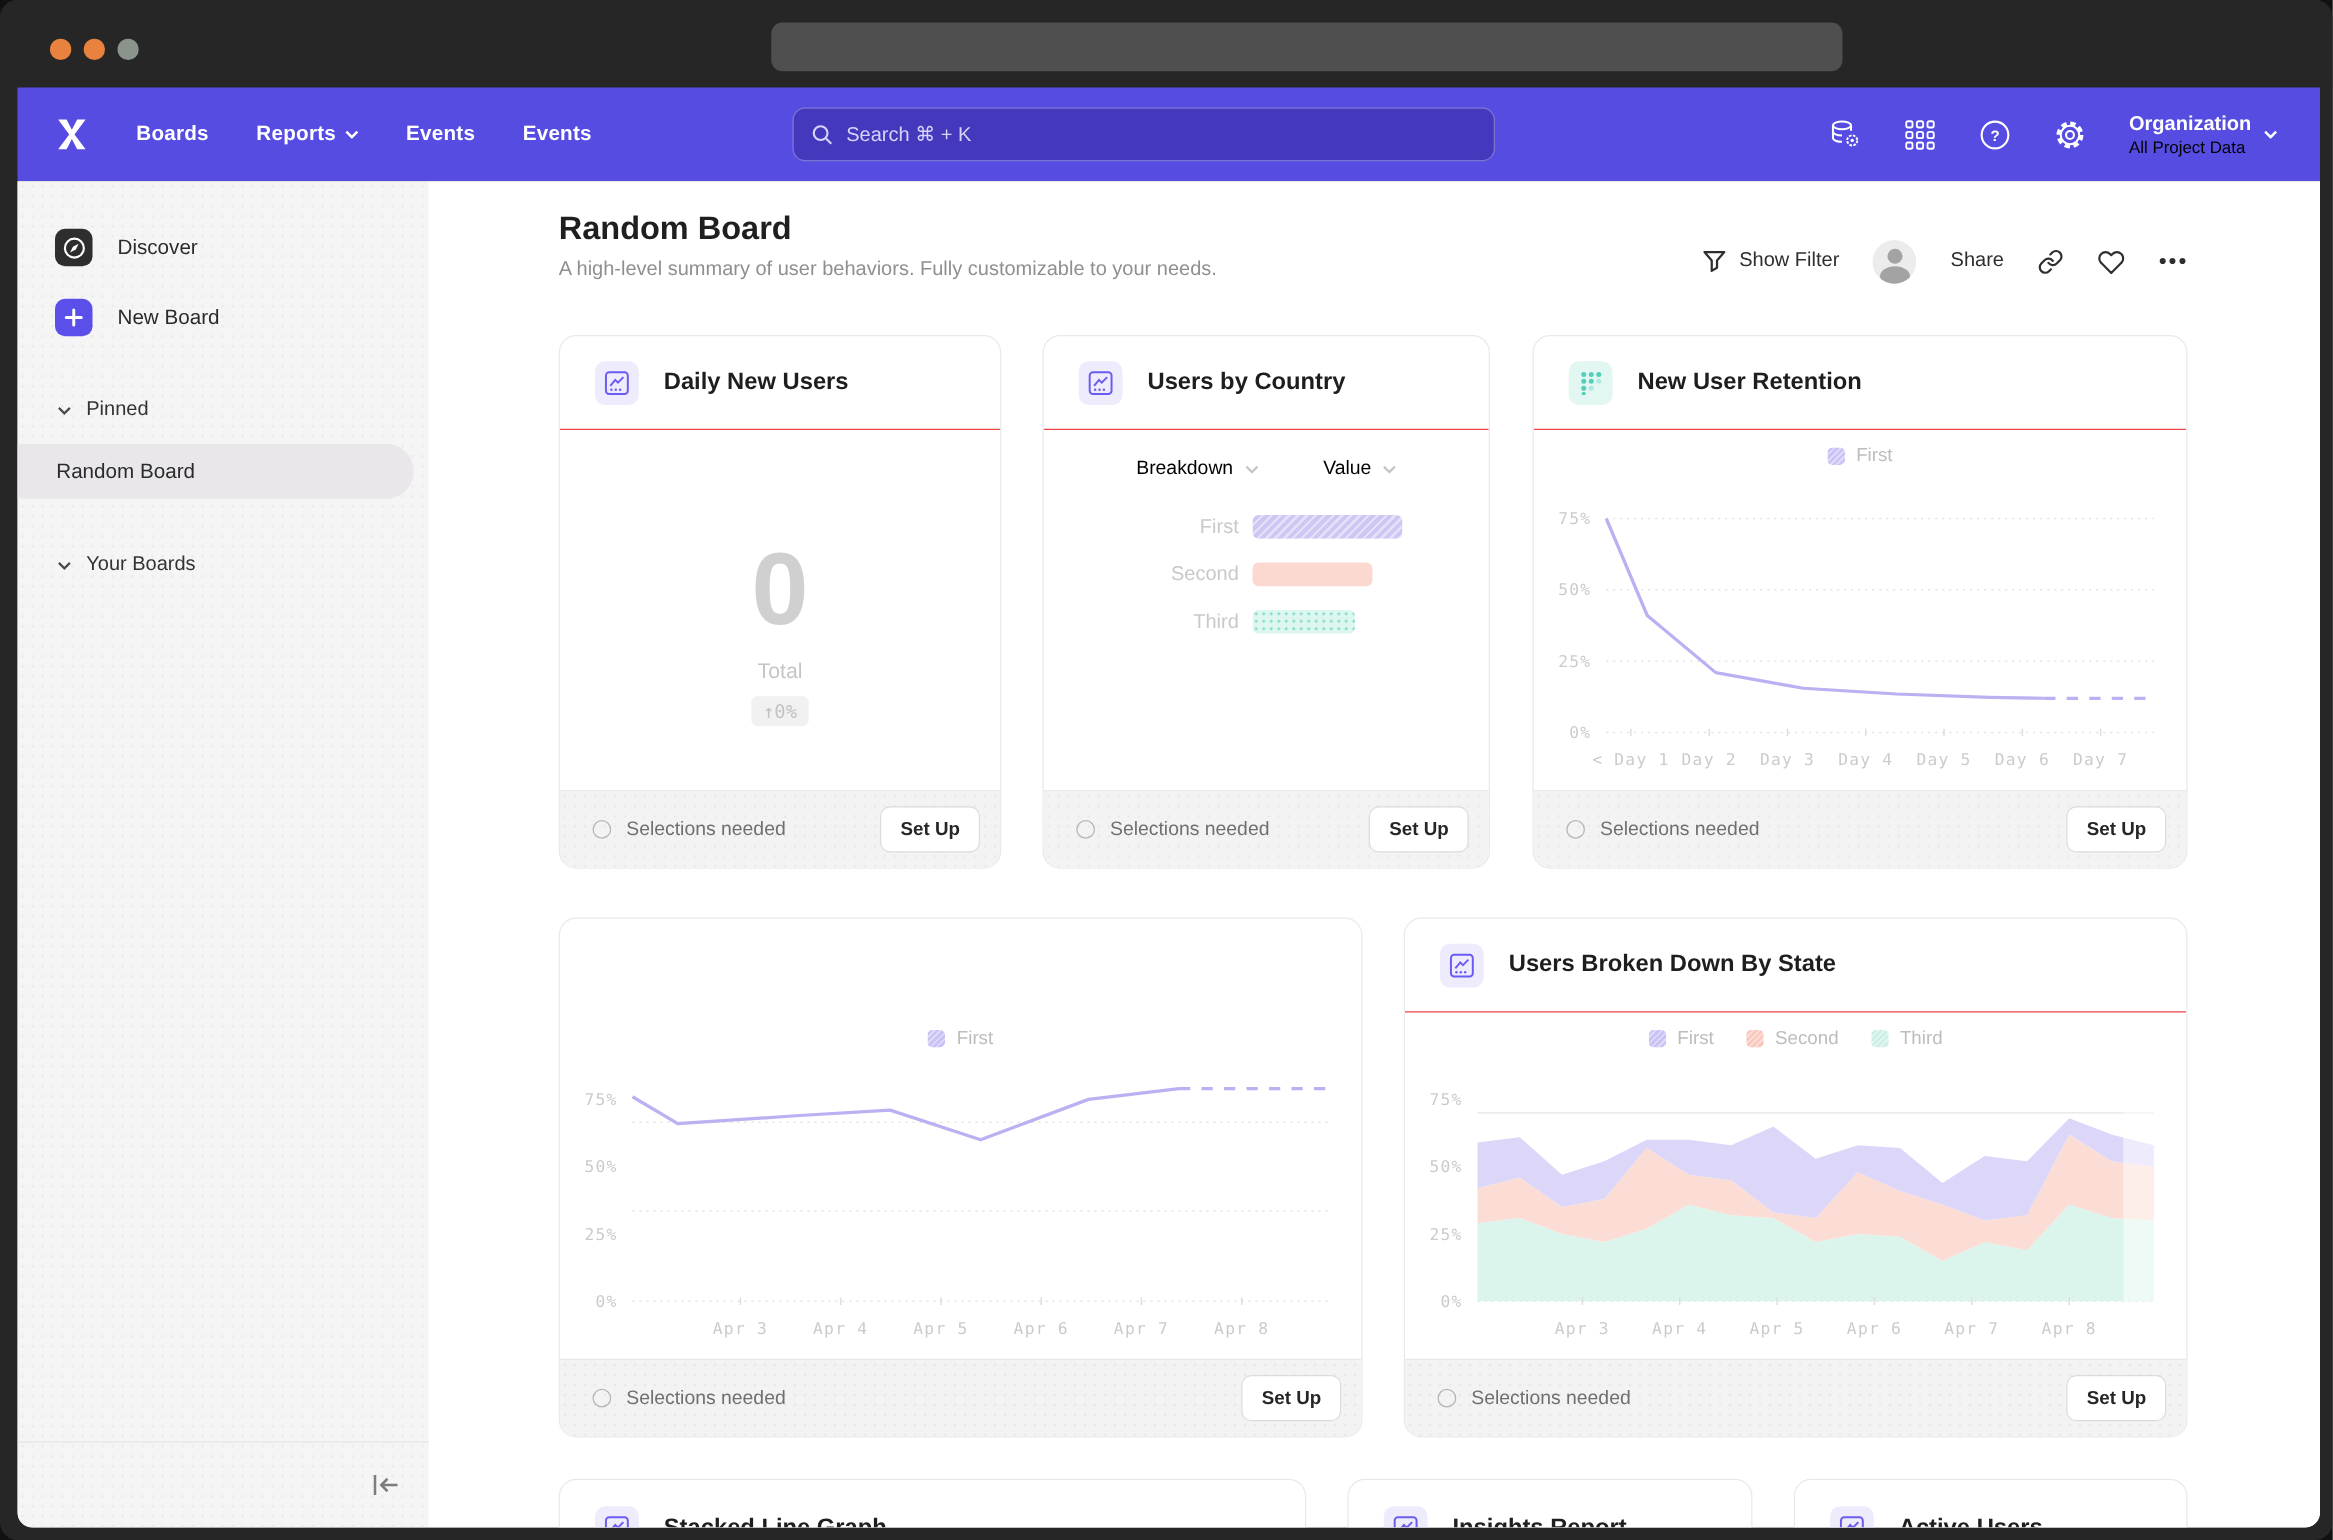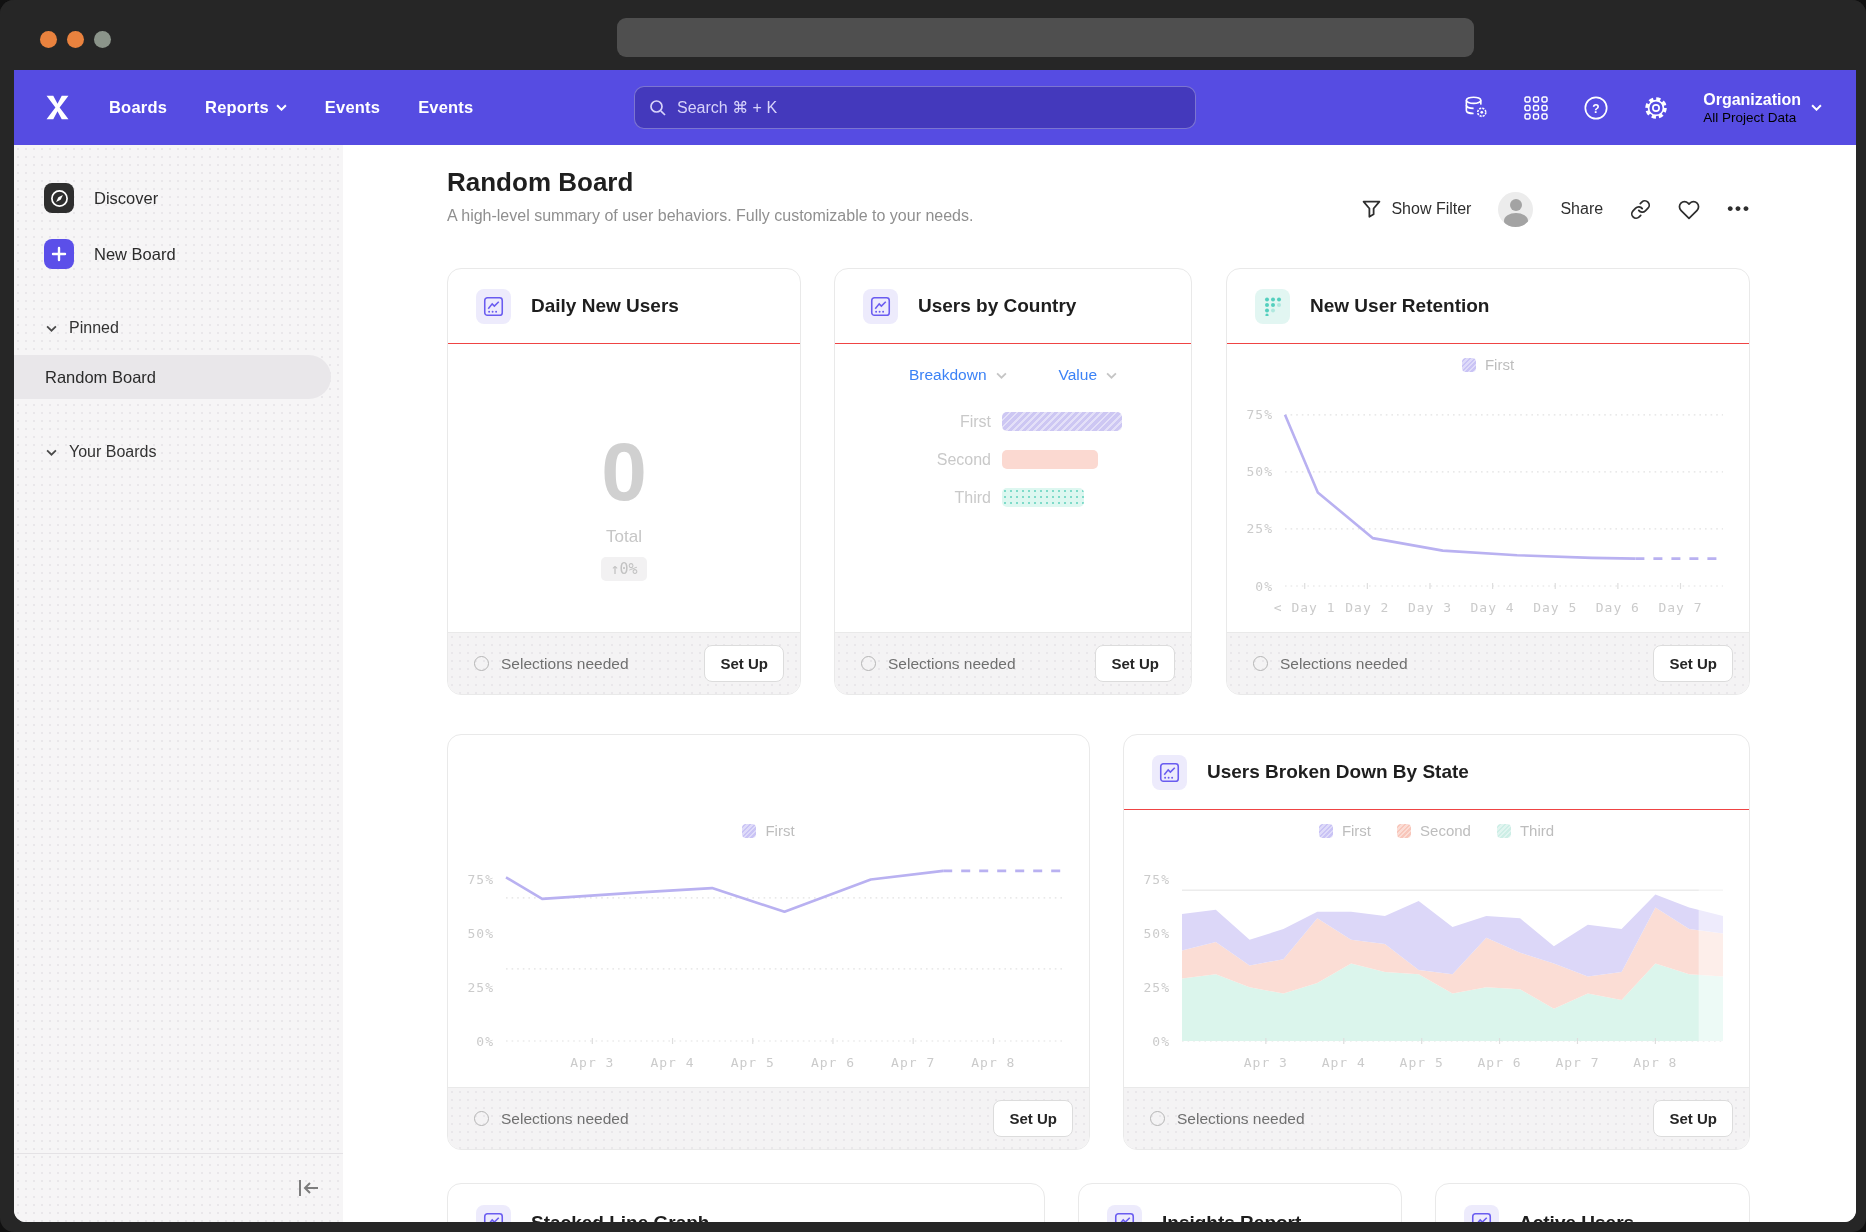--- a/index.html
+++ b/index.html
@@ -74,21 +74,21 @@
   .card-body { position:absolute; left:0; right:0; top:75px; bottom:62px; }
 
   
   .kpi { display:flex; flex-direction:column; align-items:center; justify-content:center; height:100%; padding-top:36px; gap:6px; }
   .kpi-num { font-size:82px; color:#d0d0d0; font-weight:600; line-height:1; }
   .kpi-label { font-size:17px; color:#c6c6c6; margin-top:8px; }
   .kpi-delta { font-family:"DejaVu Sans Mono",monospace; font-size:15px; color:#c2c2c2; background:#f2f1f2; border-radius:5px; padding:3px 9px; margin-top:4px; }
 
   
   .drops { position:absolute; left:0; right:0; top:22px; display:flex; justify-content:center; gap:52px; }
-  .drop { display:flex; align-items:center; gap:9px; font-size:15.5px; color:#3b82f6; cursor:default; }
+  .drop { display:flex; align-items:center; gap:9px; font-size:15.5px; color:#000000; cursor:default; }
   .bar-rows { position:absolute; left:0; top:68px; right:0; display:flex; flex-direction:column; gap:19px; }
   .bar-row { display:flex; align-items:center; gap:11px; height:19px; }
   .bar-label { width:156px; text-align:right; font-size:16px; color:#c9c9c9; }
   .bar { height:19px; border-radius:5px; }
   .bar-first { background:#cdc7f3; background-image:repeating-linear-gradient(135deg, rgba(255,255,255,.45) 0 2px, transparent 2px 5px); }
   .bar-second { background:#fbd9d1; }
   .bar-third { background:#ddf7f0; background-image:radial-gradient(circle,#7edbc9 1px, transparent 1.3px); background-size:6px 6px; }
 
   
   .chart-box { position:absolute; left:0; right:0; top:0; bottom:0; }

